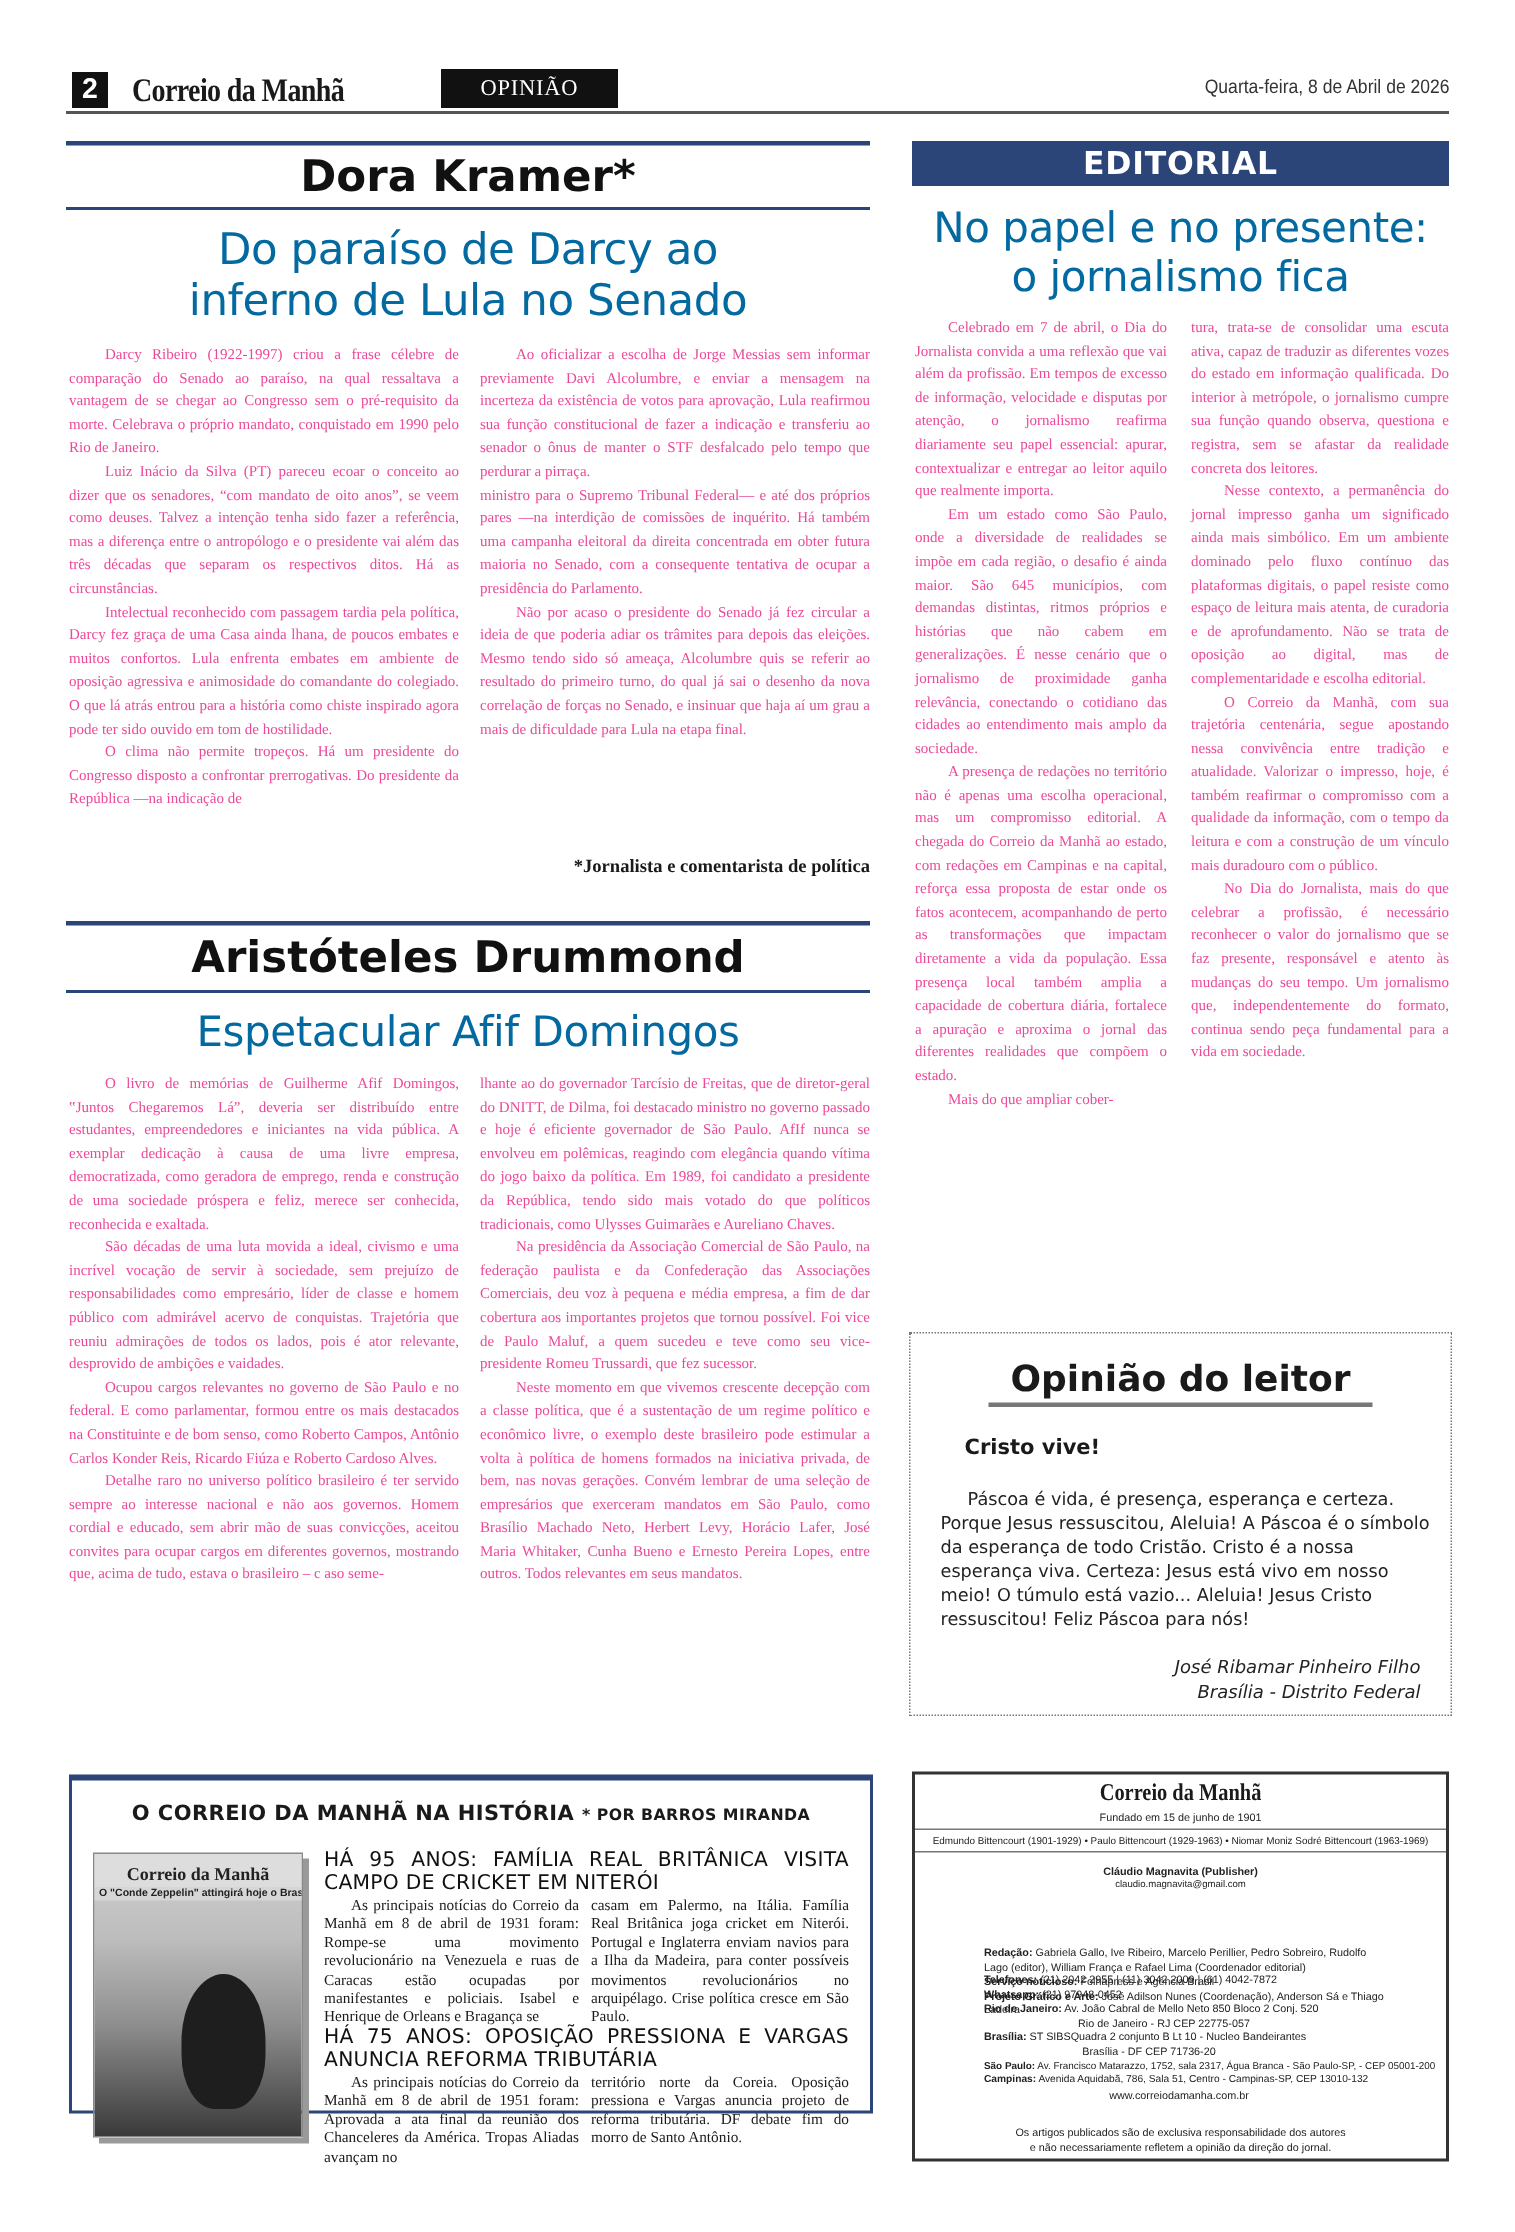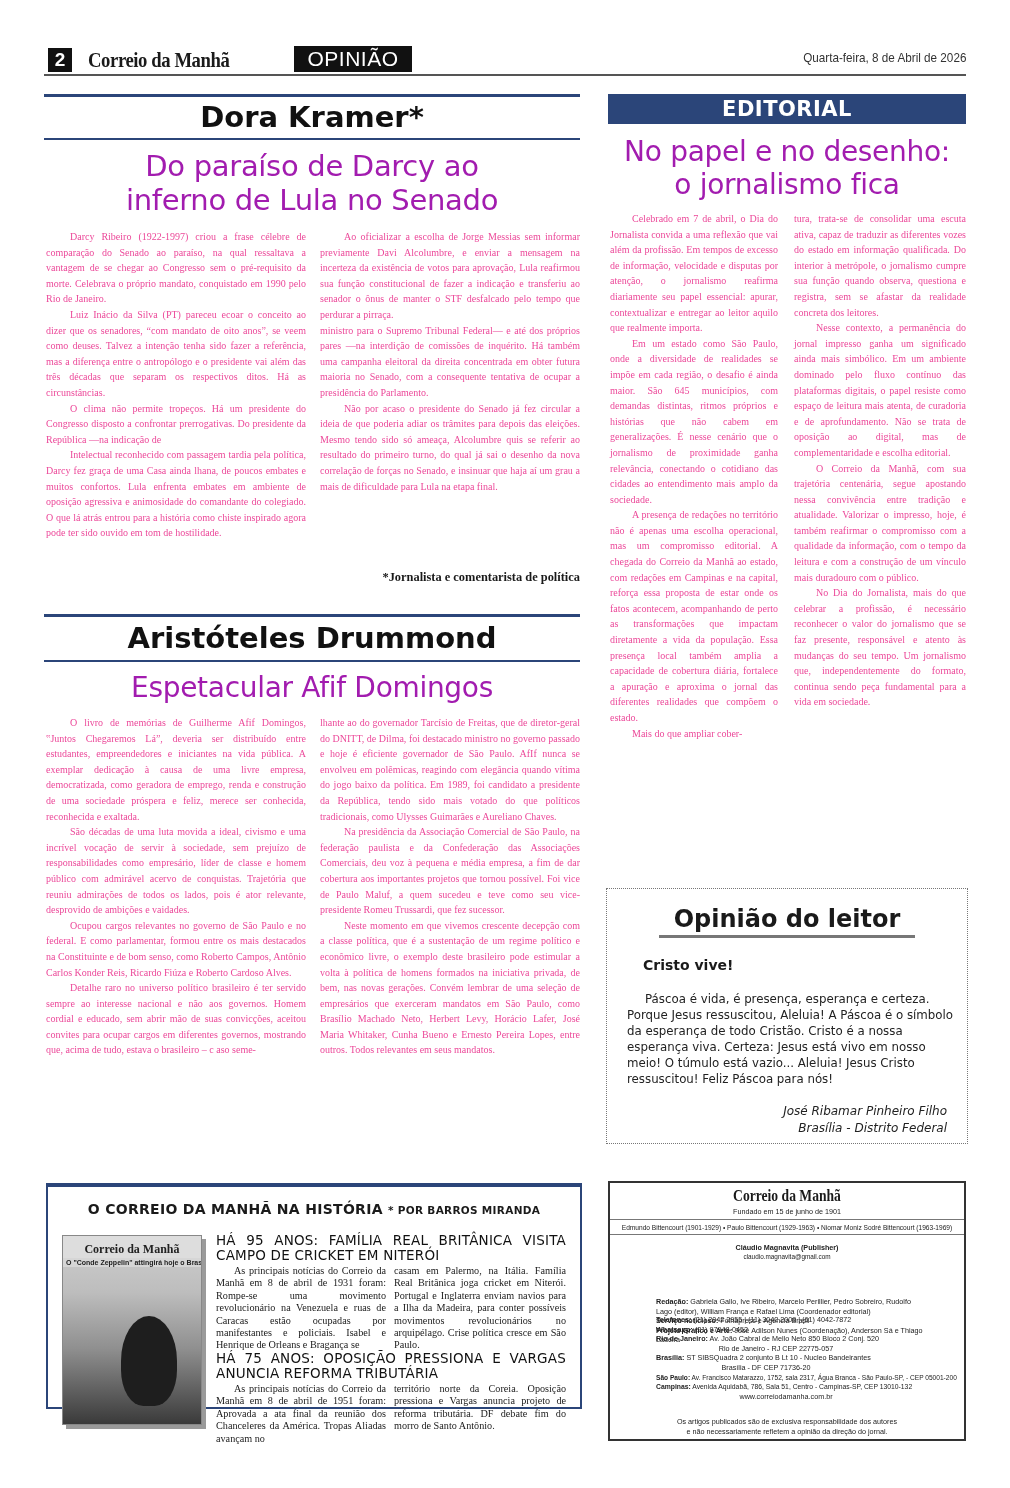--- a/index.html
+++ b/index.html
@@ -7,28 +7,28 @@
   body { position: relative; font-family: "Liberation Serif", serif; color: #1a1a1a; }
 
   .abs { position: absolute; }
 
   
   .page-num { left: 48px; top: 48px; width: 24px; height: 24px; background: #111; color: #fff;
     font-family: "Liberation Sans", sans-serif; font-weight: bold; font-size: 19px; line-height: 24px; text-align: center; }
   .logo { left: 88px; top: 46px; font-family: "Liberation Serif", serif; font-weight: bold; font-size: 22px;
     letter-spacing: -0.5px; transform: scaleX(0.85); transform-origin: left center; line-height: 28px; }
   .section-tag { left: 294px; top: 46px; width: 118px; height: 26px; background: #111; color: #fff;
-    font-family: Liberation Sans, sans-serif; font-size: 21px; line-height: 26px; text-align: center; letter-spacing: 0.5px; }
+    font-family: Liberation Serif, serif; font-size: 15px; line-height: 26px; text-align: center; letter-spacing: 0.5px; }
   .date { right: 44px; top: 50px; font-family: "Liberation Sans", sans-serif; font-size: 13px; color: #333; transform: scaleX(0.9); transform-origin: right center; }
   .masthead-rule { left: 44px; top: 74px; width: 922px; height: 2px; background: #555; }
 
   
   .rule-blue { background: #2b4579; height: 3px; }
   .col-head { font-family: "DejaVu Sans", sans-serif; font-weight: bold; text-align: center; color: #111; }
-  .headline { font-family: "DejaVu Sans", sans-serif; font-weight: normal; text-align: center; color: #a21caf; line-height: 1.17; letter-spacing: -0.3px; }
+  .headline { font-family: "DejaVu Sans", sans-serif; font-weight: normal; text-align: center; color: #0369a1; line-height: 1.17; letter-spacing: -0.3px; }
 
   .body-text { font-family: "Liberation Serif", serif; font-size: 10px; line-height: 15.6px; text-align: justify; hyphens: auto; color: #ec4899; }
   .body-text p { text-indent: 24px; }
   .body-text.tight p { text-indent: 22px; }
 
   .editorial-band { left: 608px; top: 94px; width: 358px; height: 30px; background: #2b4579; color: #fff;
     font-family: "DejaVu Sans", sans-serif; font-weight: bold; font-size: 21px; line-height: 30px; text-align: center; letter-spacing: 0.5px; }
 
   
   .leitor-box { left: 606px; top: 888px; width: 362px; height: 256px; border: 1px dotted #777; }
@@ -71,33 +71,33 @@
 <div class="abs col-head" style="left:44px;top:98px;width:536px;font-size:29px;line-height:38px;">Dora Kramer*</div>
 <div class="abs rule-blue" style="left:44px;top:138px;width:536px;height:2px;"></div>
 <div class="abs headline" style="left:44px;top:150px;width:536px;font-size:29px;">
   <div>Do paraíso de Darcy ao</div>
   <div>inferno de Lula no Senado</div>
 </div>
 
 <div class="abs body-text" style="left:46px;top:229px;width:260px;">
   <p>Darcy Ribeiro (1922-1997) criou a frase célebre de comparação do Senado ao paraíso, na qual ressaltava a vantagem de se chegar ao Congresso sem o pré-requisito da morte. Celebrava o próprio mandato, conquistado em 1990 pelo Rio de Janeiro.</p>
   <p>Luiz Inácio da Silva (PT) pareceu ecoar o conceito ao dizer que os senadores, “com mandato de oito anos”, se veem como deuses. Talvez a intenção tenha sido fazer a referência, mas a diferença entre o antropólogo e o presidente vai além das três décadas que separam os respectivos ditos. Há as circunstâncias.</p>
+  <p>Intelectual reconhecido com passagem tardia pela política, Darcy fez graça de uma Casa ainda lhana, de poucos embates e muitos confortos. Lula enfrenta embates em ambiente de oposição agressiva e animosidade do comandante do colegiado. O que lá atrás entrou para a história como chiste inspirado agora pode ter sido ouvido em tom de hostilidade.</p>
   <p>O clima não permite tropeços. Há um presidente do Congresso disposto a confrontar prerrogativas. Do presidente da República —na indicação de</p>
-  <p>Intelectual reconhecido com passagem tardia pela política, Darcy fez graça de uma Casa ainda lhana, de poucos embates e muitos confortos. Lula enfrenta embates em ambiente de oposição agressiva e animosidade do comandante do colegiado. O que lá atrás entrou para a história como chiste inspirado agora pode ter sido ouvido em tom de hostilidade.</p>
 </div>
 <div class="abs body-text" style="left:320px;top:229px;width:260px;">
   <p>Ao oficializar a escolha de Jorge Messias sem informar previamente Davi Alcolumbre, e enviar a mensagem na incerteza da existência de votos para aprovação, Lula reafirmou sua função constitucional de fazer a indicação e transferiu ao senador o ônus de manter o STF desfalcado pelo tempo que perdurar a pirraça.</p>
   <p style="text-indent:0">ministro para o Supremo Tribunal Federal— e até dos próprios pares —na interdição de comissões de inquérito. Há também uma campanha eleitoral da direita concentrada em obter futura maioria no Senado, com a consequente tentativa de ocupar a presidência do Parlamento.</p>
   <p>Não por acaso o presidente do Senado já fez circular a ideia de que poderia adiar os trâmites para depois das eleições. Mesmo tendo sido só ameaça, Alcolumbre quis se referir ao resultado do primeiro turno, do qual já sai o desenho da nova correlação de forças no Senado, e insinuar que haja aí um grau a mais de dificuldade para Lula na etapa final.</p>
 </div>
 <div class="abs" style="left:320px;top:570px;width:260px;text-align:right;font-family:'Liberation Serif',serif;font-weight:bold;font-size:12.4px;">*Jornalista e comentarista de política</div>
 
 <div class="abs editorial-band">EDITORIAL</div>
 <div class="abs headline" style="left:604px;top:136px;width:366px;font-size:28px;">
-  <div>No papel e no desenho:</div>
+  <div>No papel e no presente:</div>
   <div>o jornalismo fica</div>
 </div>
 <div class="abs body-text tight" style="left:610px;top:211px;width:168px;">
   <p>Celebrado em 7 de abril, o Dia do Jornalista convida a uma reflexão que vai além da profissão. Em tempos de excesso de informação, velocidade e disputas por atenção, o jornalismo reafirma diariamente seu papel essencial: apurar, contextualizar e entregar ao leitor aquilo que realmente importa.</p>
   <p>Em um estado como São Paulo, onde a diversidade de realidades se impõe em cada região, o desafio é ainda maior. São 645 municípios, com demandas distintas, ritmos próprios e histórias que não cabem em generalizações. É nesse cenário que o jornalismo de proximidade ganha relevância, conectando o cotidiano das cidades ao entendimento mais amplo da sociedade.</p>
   <p>A presença de redações no território não é apenas uma escolha operacional, mas um compromisso editorial. A chegada do Correio da Manhã ao estado, com redações em Campinas e na capital, reforça essa proposta de estar onde os fatos acontecem, acompanhando de perto as transformações que impactam diretamente a vida da população. Essa presença local também amplia a capacidade de cobertura diária, fortalece a apuração e aproxima o jornal das diferentes realidades que compõem o estado.</p>
   <p>Mais do que ampliar cober-</p>
 </div>
 <div class="abs body-text tight" style="left:794px;top:211px;width:172px;">
   <p style="text-indent:0">tura, trata-se de consolidar uma escuta ativa, capaz de traduzir as diferentes vozes do estado em informação qualificada. Do interior à metrópole, o jornalismo cumpre sua função quando observa, questiona e registra, sem se afastar da realidade concreta dos leitores.</p>

